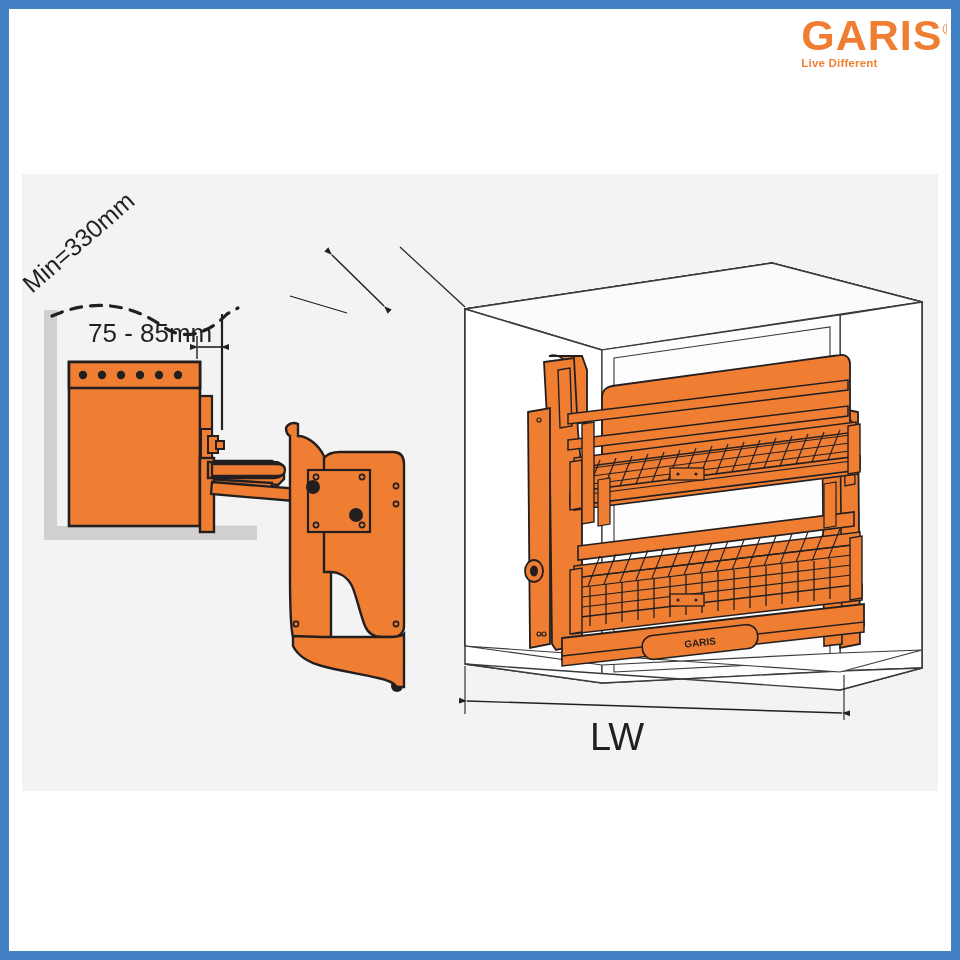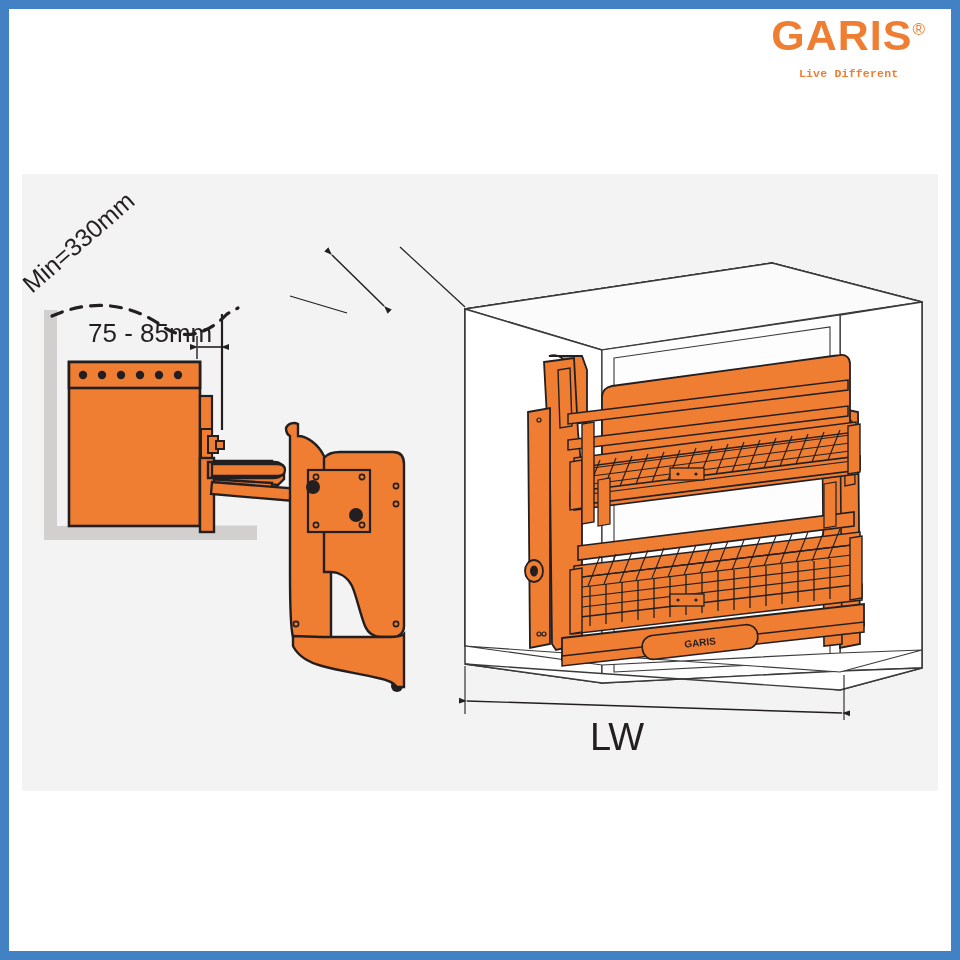--- a/index.html
+++ b/index.html
@@ -32,47 +32,47 @@
     left: 9px; top: 9px;
     width: 942px; height: 942px;
     box-sizing: border-box;
     border: 4px solid #ffffff;
     pointer-events: none;
     z-index: 49;
   }
   
   #logo-block {
     position: absolute;
-    right: 34px;
+    right: 4px;
     top: 14px;
-    text-align: center;
+    text-align: left;
     z-index: 20;
   }
   #logo-wordmark {
     font-family: "Liberation Sans", sans-serif;
     font-size: 43px;
     font-weight: bold;
     color: #F07E32;
     letter-spacing: 1px;
     line-height: 1;
     display: inline-block;
     position: relative;
   }
   #logo-reg {
     font-size: 17px;
     vertical-align: super;
     line-height: 1;
     font-weight: normal;
   }
   #logo-tagline {
-    font-family: Liberation Mono, monospace;
+    font-family: Liberation Sans, sans-serif;
     font-size: 11.5px;
     font-weight: bold;
     color: #F07E32;
-    margin-top: 10px;
+    margin-top: 0;
     letter-spacing: 0.2px;
   }
   
   #drawing-panel {
     position: absolute;
     left: 22px;
     top: 174px;
     width: 916px;
     height: 617px;
     background: #f2f3f2;

